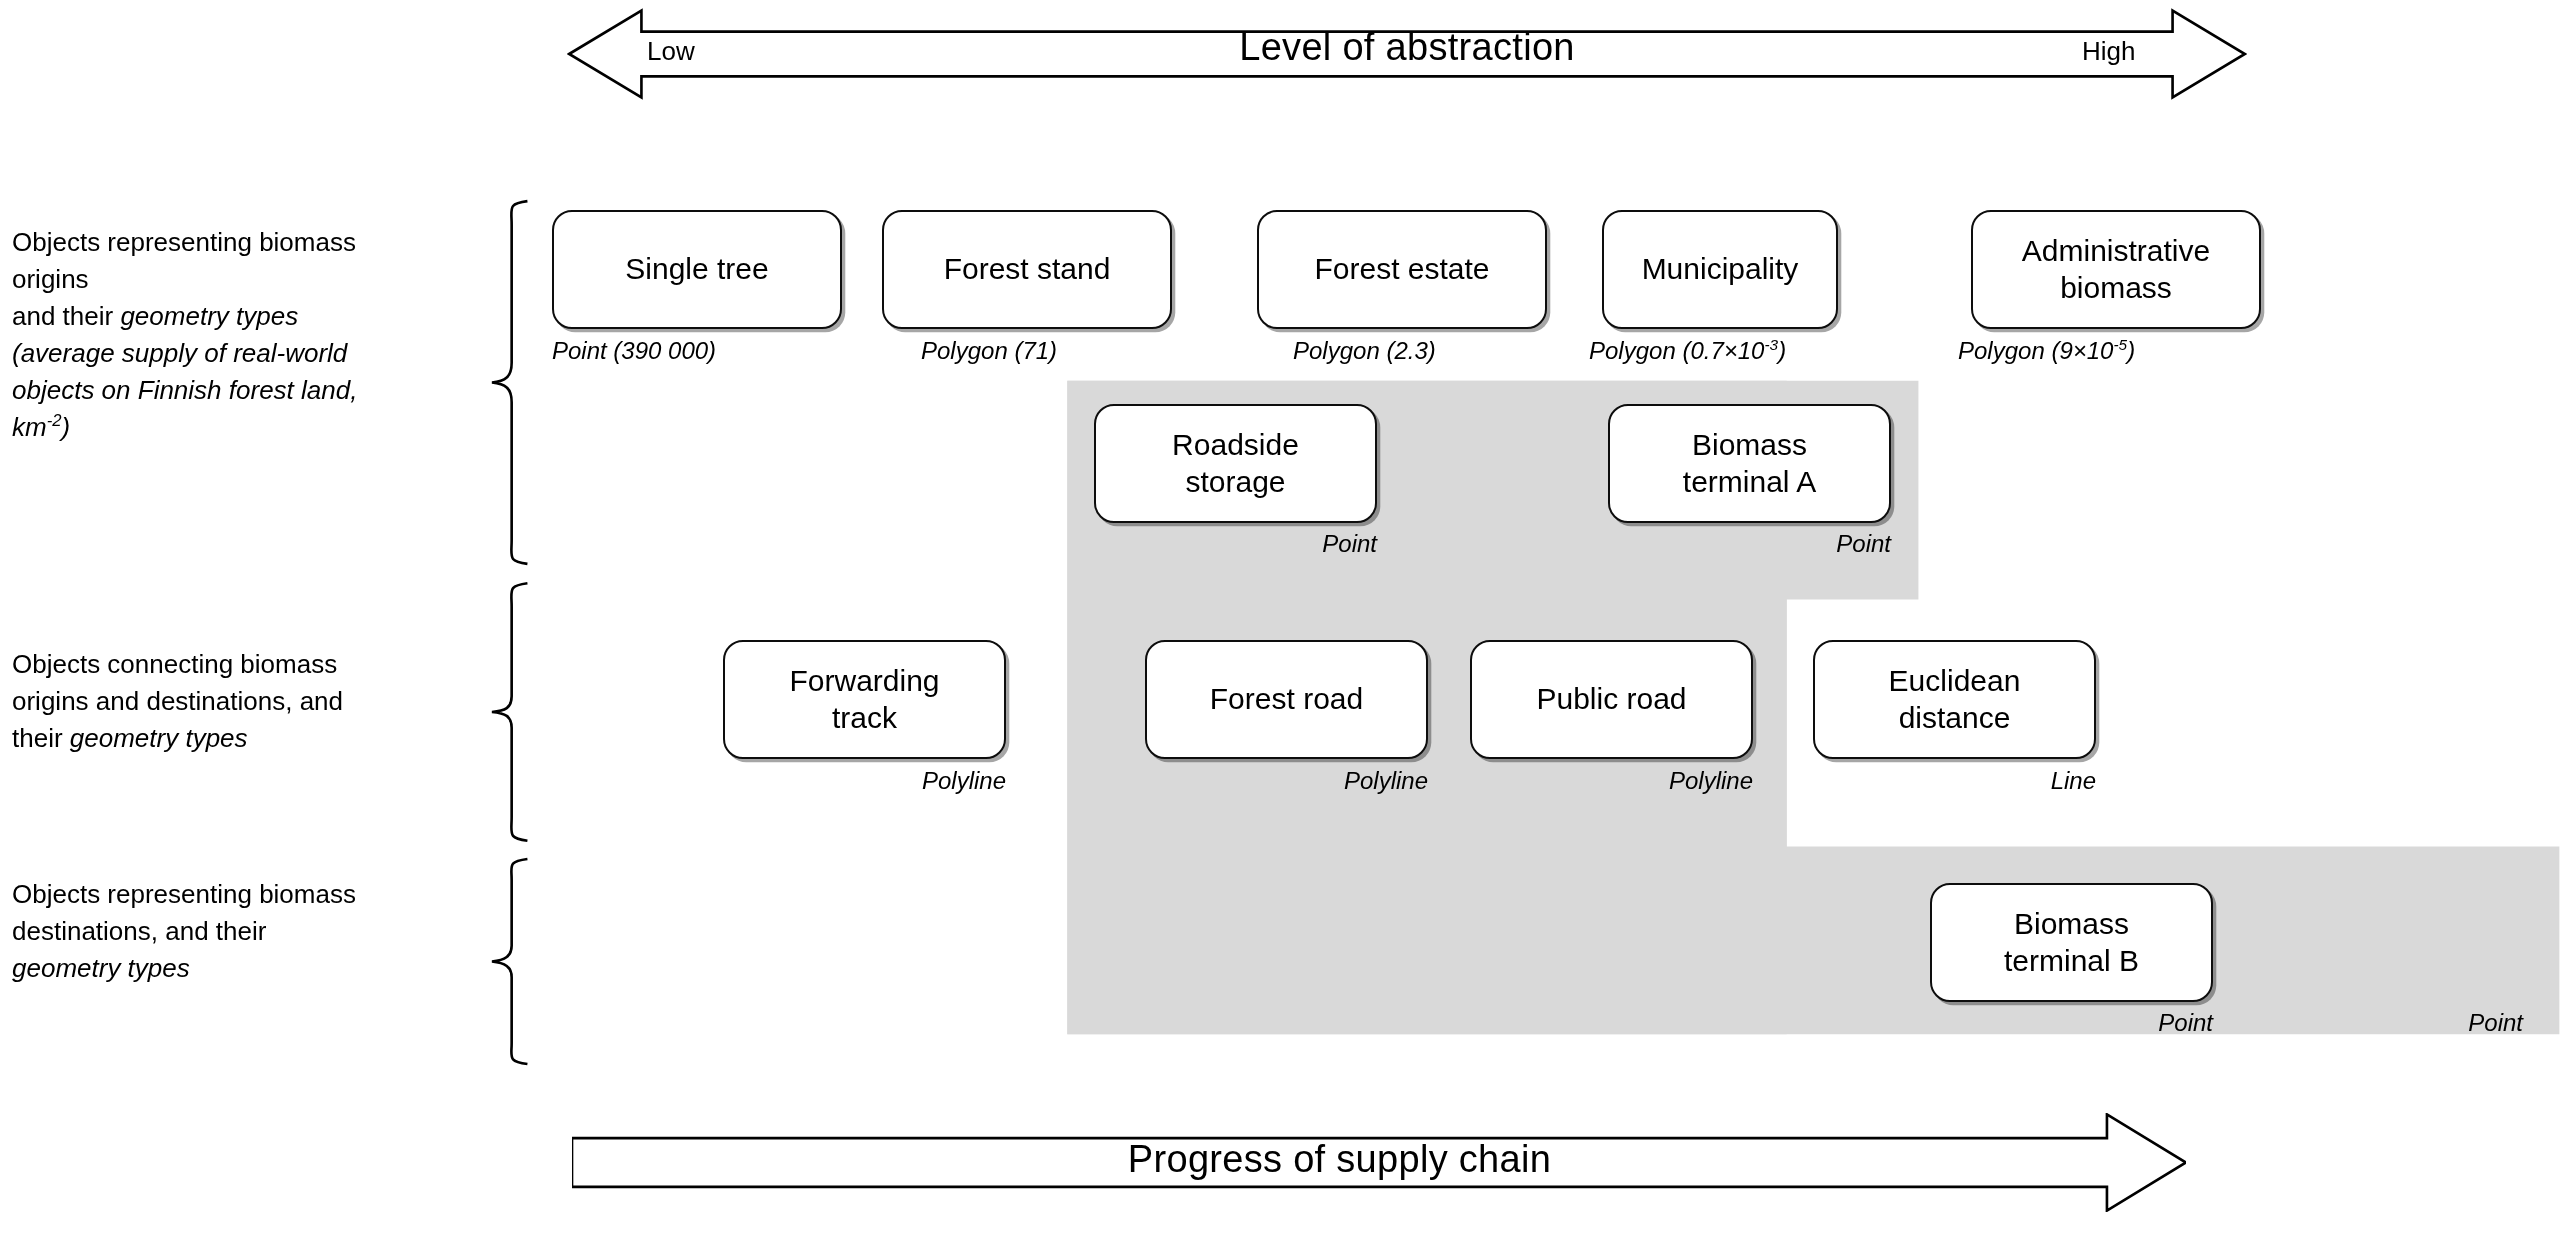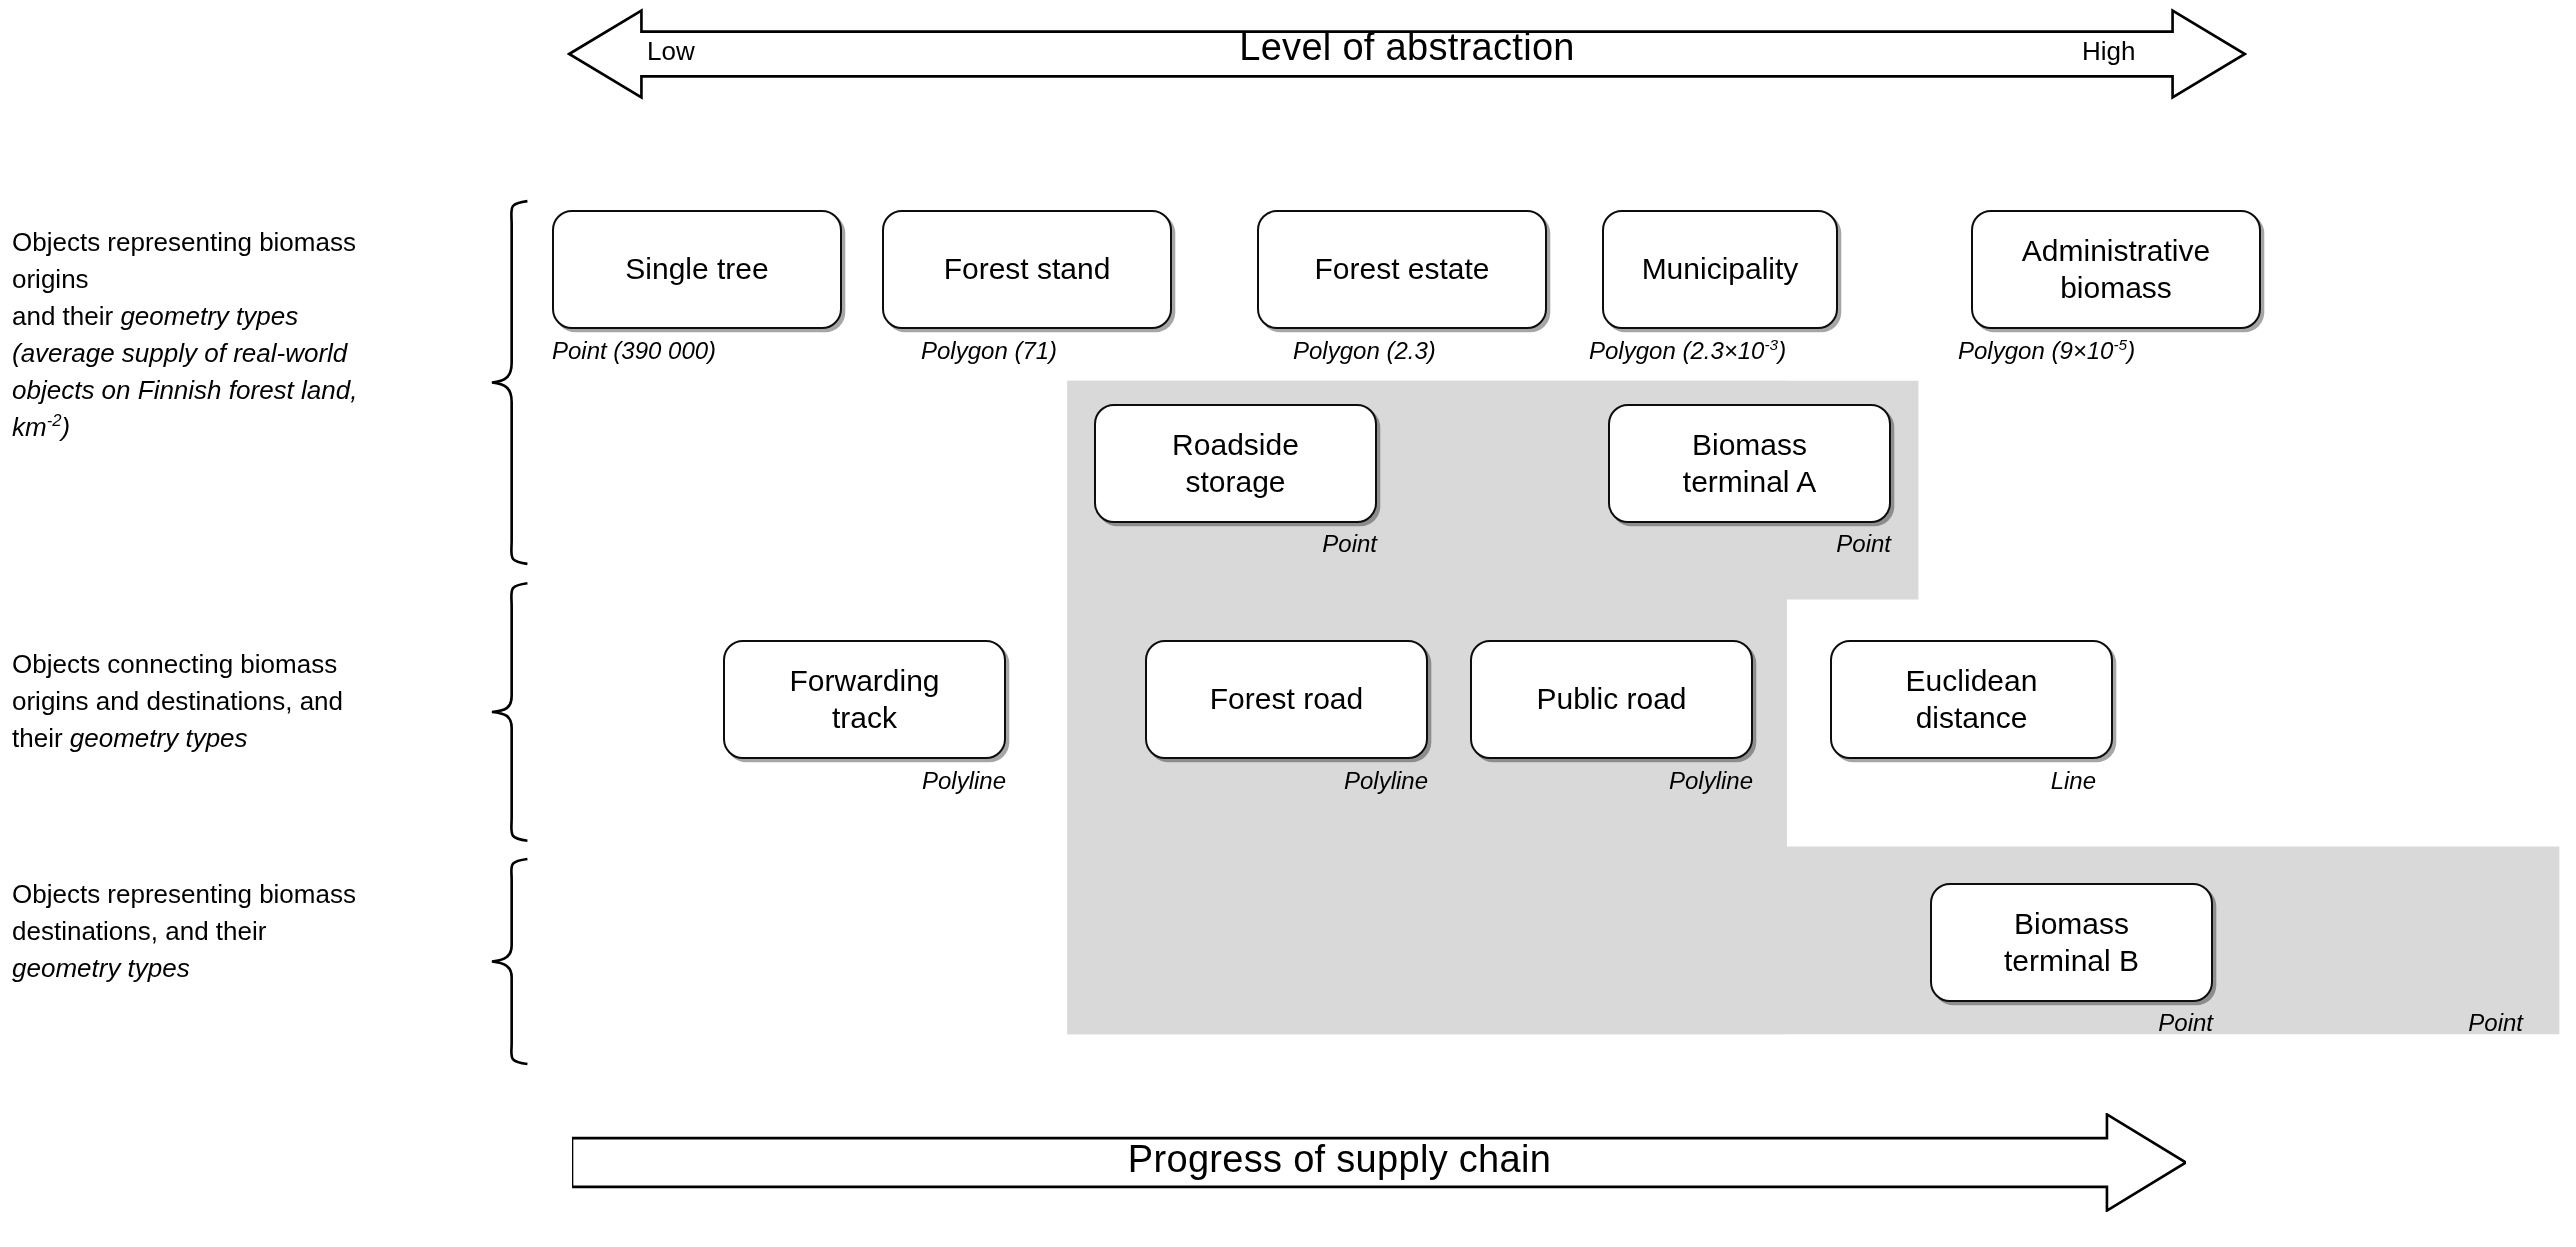--- a/index.html
+++ b/index.html
@@ -164,21 +164,21 @@
     <span class="node-label">Forest estate</span>
   </div>
   <div class="geom" style="left:1293px; top:337px;">
     <span>Polygon (2.3)</span>
   </div>
 
   <div class="node" style="left:1602px; top:210px; width:236px; height:119px;">
     <span class="node-label">Municipality</span>
   </div>
   <div class="geom" style="left:1589px; top:337px;">
-    <span>Polygon (2.3×10</span><sup>-3</sup><span>)</span>
+    <span>Polygon (0.7×10</span><sup>-3</sup><span>)</span>
   </div>
 
   <div class="node" style="left:1971px; top:210px; width:290px; height:119px; flex-direction:column;">
     <span class="node-label">Administrative</span>
     <span class="node-label">biomass</span>
   </div>
   <div class="geom" style="left:1958px; top:337px;">
     <span>Polygon (9×10</span><sup>-5</sup><span>)</span>
   </div>
 
@@ -213,21 +213,21 @@
     <span>Polyline</span>
   </div>
 
   <div class="node" style="left:1470px; top:640px; width:283px; height:119px;">
     <span class="node-label">Public road</span>
   </div>
   <div class="geom right" style="left:1470px; top:767px; width:283px;">
     <span>Polyline</span>
   </div>
 
-  <div class="node" style="left:1813px; top:640px; width:283px; height:119px; flex-direction:column;margin-left:17px;">
+  <div class="node" style="left:1813px; top:640px; width:283px; height:119px; flex-direction:column;">
     <span class="node-label">Euclidean</span>
     <span class="node-label">distance</span>
   </div>
   <div class="geom right" style="left:1813px; top:767px; width:283px;">
     <span>Line</span>
   </div>
 
   <div class="node" style="left:1930px; top:883px; width:283px; height:119px; flex-direction:column;">
     <span class="node-label">Biomass</span>
     <span class="node-label">terminal B</span>

